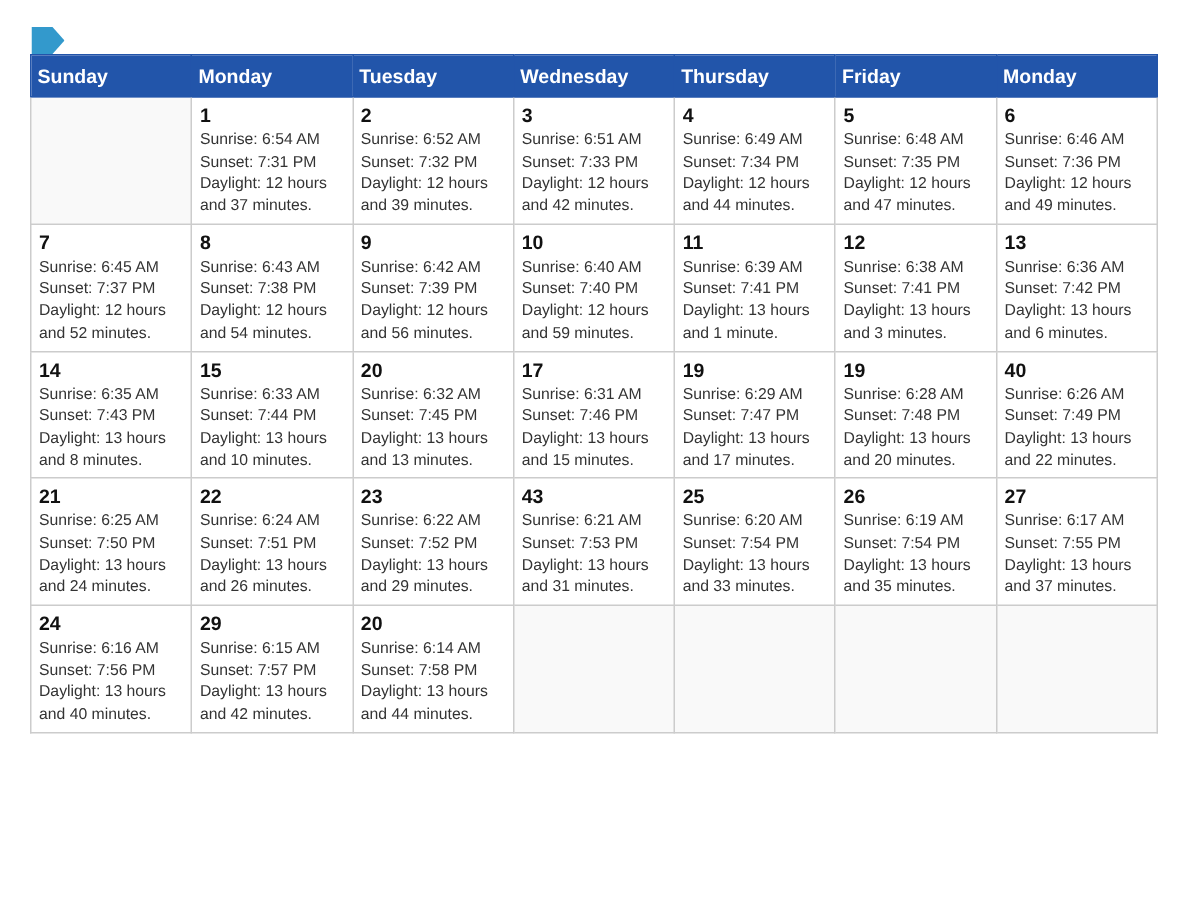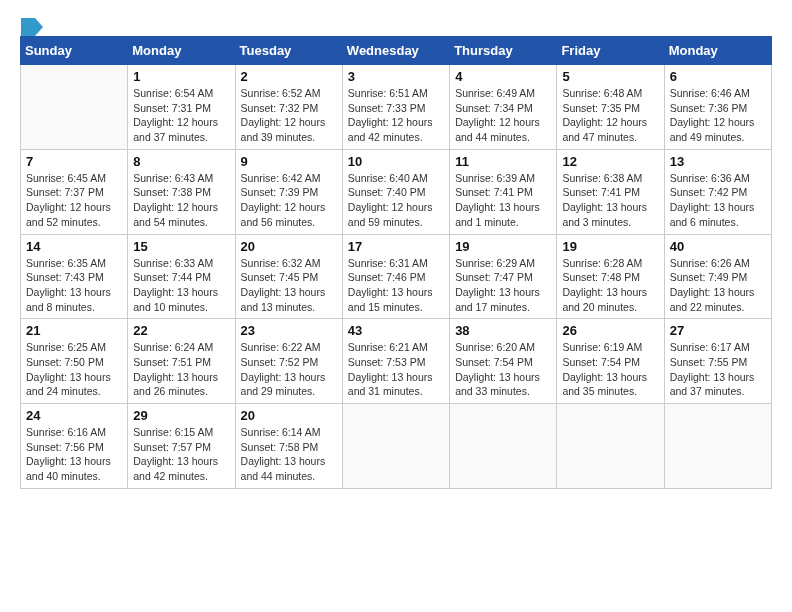--- a/index.html
+++ b/index.html
@@ -207,21 +207,21 @@
         </td>
         <td>
           <span class="day-number">23</span>
           <div class="day-info">Sunrise: 6:22 AM<br>Sunset: 7:52 PM<br>Daylight: 13 hours and 29 minutes.</div>
         </td>
         <td>
           <span class="day-number">43</span>
           <div class="day-info">Sunrise: 6:21 AM<br>Sunset: 7:53 PM<br>Daylight: 13 hours and 31 minutes.</div>
         </td>
         <td>
-          <span class="day-number">38</span>
+          <span class="day-number">25</span>
           <div class="day-info">Sunrise: 6:20 AM<br>Sunset: 7:54 PM<br>Daylight: 13 hours and 33 minutes.</div>
         </td>
         <td>
           <span class="day-number">26</span>
           <div class="day-info">Sunrise: 6:19 AM<br>Sunset: 7:54 PM<br>Daylight: 13 hours and 35 minutes.</div>
         </td>
         <td>
           <span class="day-number">27</span>
           <div class="day-info">Sunrise: 6:17 AM<br>Sunset: 7:55 PM<br>Daylight: 13 hours and 37 minutes.</div>
         </td>

